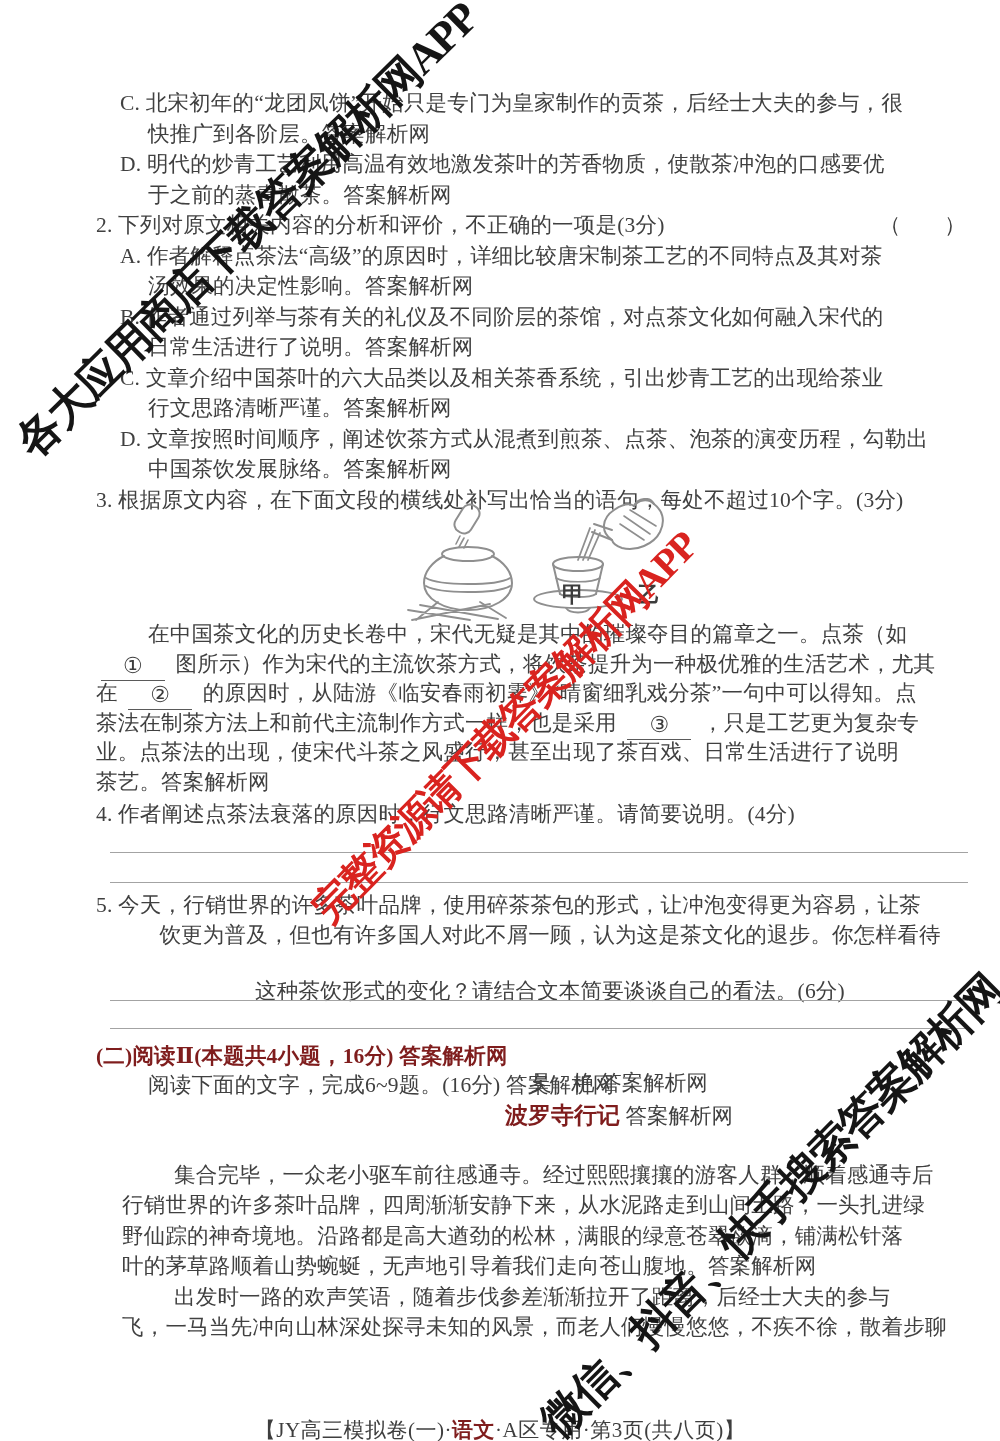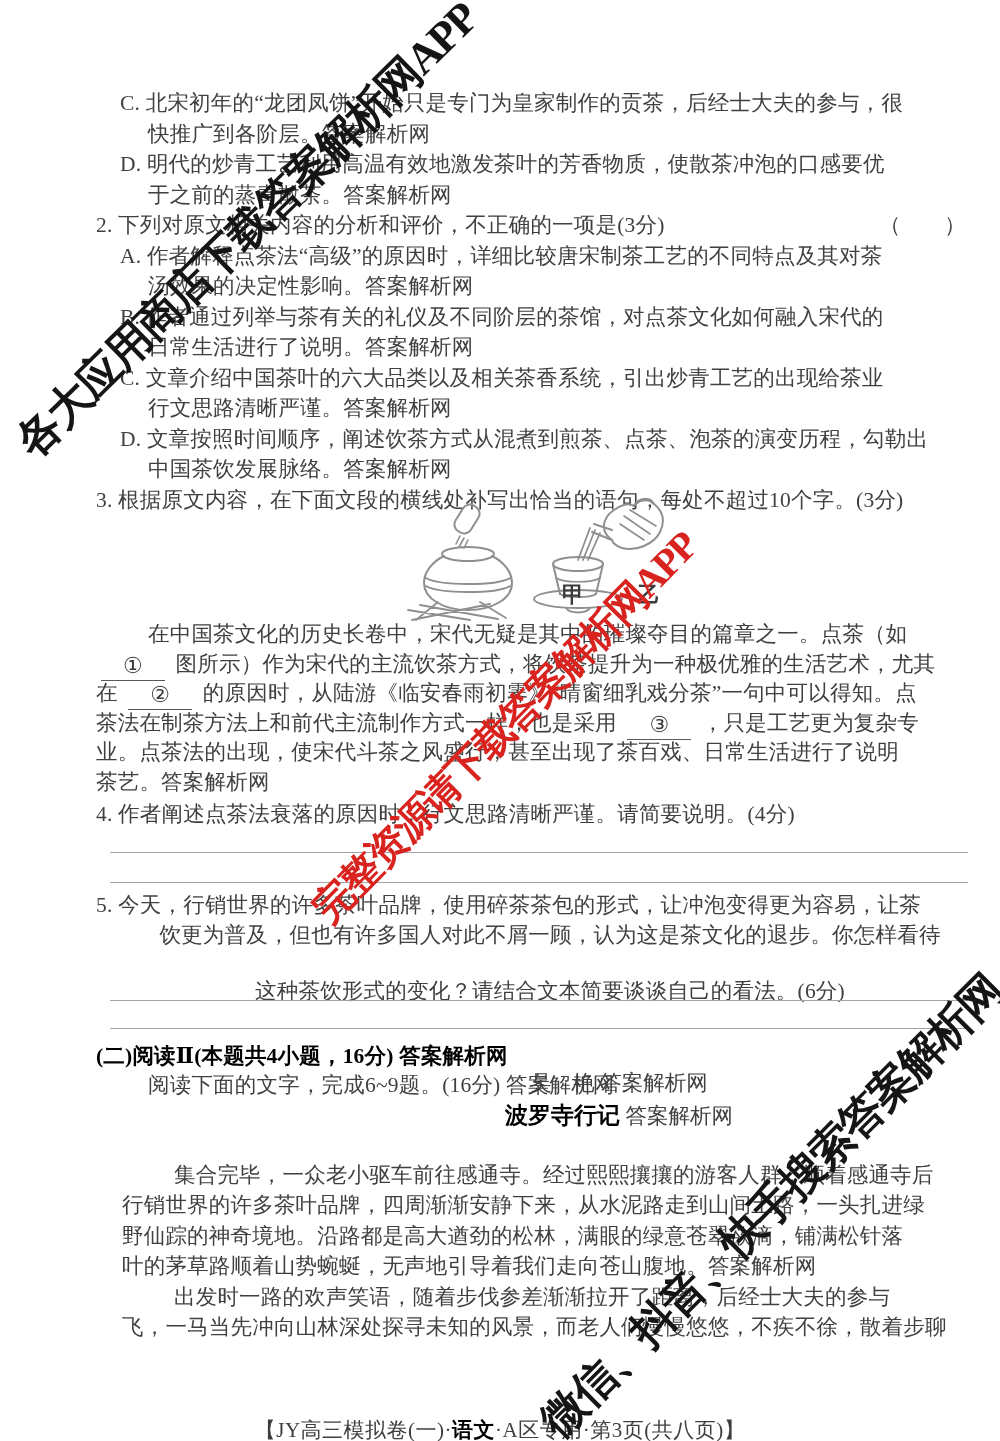--- a/index.html
+++ b/index.html
@@ -23,21 +23,21 @@
   .bracket{position:absolute;right:6px;top:0;}
   
   .blank{
     display:inline-block;min-width:64px;text-align:center;
     border-bottom:1.6px solid #5a5a5a;line-height:24px;height:26px;
     margin:0 5px;vertical-align:-2px;font-size:22px;color:#3c3c3c;
   }
   
   .rule{position:absolute;left:110px;width:858px;border-top:1.6px solid #a3a3a3;}
   
-  .bold{font-weight:bold;color:#000000;}
+  .bold{font-weight:bold;color:#7f1d1d;}
   .center{text-align:center;white-space:nowrap;font-family:Liberation Serif, serif;}
   
   .figs{position:absolute;left:320px;top:498px;width:380px;height:124px;}
   
   .footer{position:absolute;left:0;top:1416px;width:1000px;text-align:center;
           font-size:21px;color:#3e3e3e;letter-spacing:0.5px;}
   
   .wm{position:absolute;white-space:nowrap;pointer-events:none;
       font-weight:600;letter-spacing:-2px;z-index:50;}
   .wm-tl{left:247px;top:230px;font-size:44px;color:#151515;

